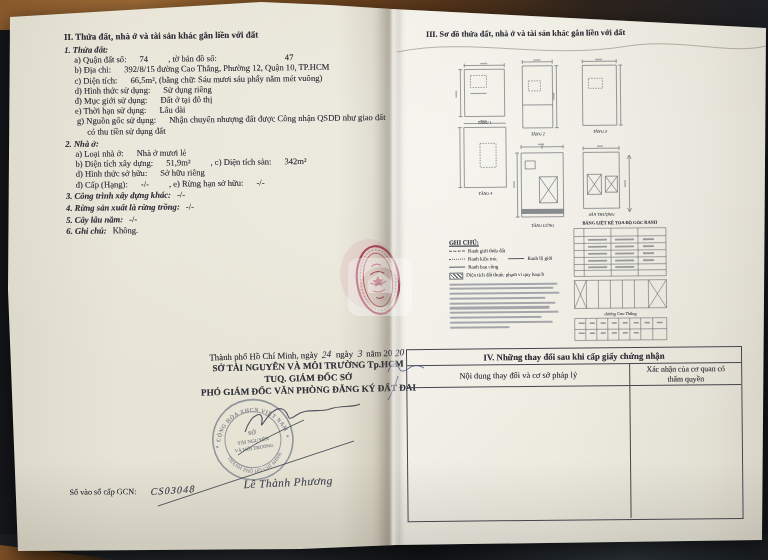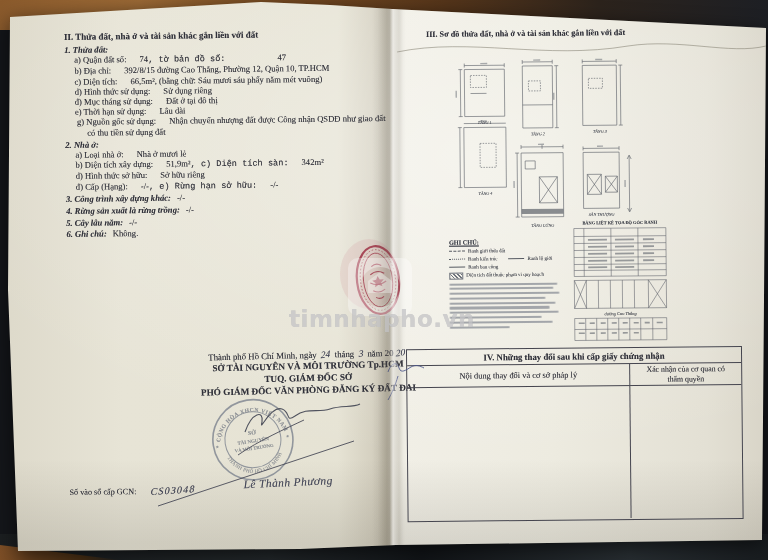--- a/index.html
+++ b/index.html
@@ -22,22 +22,22 @@
   .ink{color:#30313a;text-shadow:0 0 .5px rgba(48,49,58,.45);}
   
   .pageL{position:absolute;left:0;top:0;width:768px;height:560px;transform:rotate(-.7deg);transform-origin:60px 40px;}
   .h2{position:absolute;left:64px;top:32px;font-size:9px;font-weight:bold;white-space:nowrap;}
   .sec-body{position:absolute;left:64px;top:45px;width:328px;font-size:8.6px;line-height:10.2px;}
   .sec-body p{margin:0;}
   .subhead{font-weight:bold;font-style:italic;}
   .row{padding-left:10px;}
   .hang{text-indent:-10px;padding-left:22px;}
   .val{margin-left:13px;}
-  .lbl2{font-family:Liberation Mono, monospace;}
-  .val2{margin-left:52px;}
+  .lbl2{margin-left:20px;}
+  .val2{margin-left:68px;}
   .item{font-weight:bold;font-style:italic;margin-top:1.5px !important;}
   .item .plain{font-weight:normal;font-style:normal;margin-left:6px;}
   .house-gap{margin-top:2px !important;}
   
   .sig{position:absolute;left:148px;top:352px;width:312px;text-align:center;transform:rotate(-.7deg);}
   .sig .date{font-size:8.8px;}
   .sig .b{font-weight:bold;font-size:9.2px;line-height:12px;}
   .hw{display:inline-block;font-style:italic;color:#3d4054;transform:rotate(-6deg) skewX(-7deg);font-size:9.6px;margin:0 2px;}
   .signer{position:absolute;left:238px;top:479px;font-style:italic;font-size:11.5px;color:#474a5c;
           letter-spacing:.4px;transform:rotate(-2deg);}
@@ -97,21 +97,21 @@
         <p class="row">
           <span>b) Địa chỉ:</span><span class="val">392/8/15 đường Cao Thắng, Phường 12, Quận 10, TP.HCM</span>
         </p>
         <p class="row">
           <span>c) Diện tích:</span><span class="val">66,5m², (bằng chữ: Sáu mươi sáu phẩy năm mét vuông)</span>
         </p>
         <p class="row">
           <span>d) Hình thức sử dụng:</span><span class="val">Sử dụng riêng</span>
         </p>
         <p class="row">
-          <span>đ) Mục tháng sử dụng:</span><span class="val">Đất ở tại đô thị</span>
+          <span>đ) Mục giới sử dụng:</span><span class="val">Đất ở tại đô thị</span>
         </p>
         <p class="row">
           <span>e) Thời hạn sử dụng:</span><span class="val">Lâu dài</span>
         </p>
         <p class="row hang">
           <span>g) Nguồn gốc sử dụng:</span><span class="val">Nhận chuyển nhượng đất được Công nhận QSDĐ như giao đất có thu tiền sử dụng đất</span>
         </p>
 
         <p class="subhead house-gap">2. Nhà ở:</p>
         <p class="row">
@@ -130,21 +130,21 @@
         <p class="item"><span>3. Công trình xây dựng khác:</span><span class="plain">-/-</span></p>
         <p class="item"><span>4. Rừng sản xuất là rừng trồng:</span><span class="plain">-/-</span></p>
         <p class="item"><span>5. Cây lâu năm:</span><span class="plain">-/-</span></p>
         <p class="item"><span>6. Ghi chú:</span><span class="plain">Không.</span></p>
       </div>
 
       <div class="sig">
         <div class="date">
           <span>Thành phố Hồ Chí Minh, ngày</span>
           <span class="hw">24</span>
-          <span>tháng</span>
+          <span>ngày</span>
           <span class="hw">3</span>
           <span>năm 20</span><span class="hw">20</span>
         </div>
         <div class="b">SỞ TÀI NGUYÊN VÀ MÔI TRƯỜNG Tp.HCM</div>
         <div class="b">TUQ. GIÁM ĐỐC SỞ</div>
         <div class="b">PHÓ GIÁM ĐỐC VĂN PHÒNG ĐĂNG KÝ ĐẤT ĐAI</div>
       </div>
 
       <svg style="left:205px;top:399px" width="86" height="86" viewBox="0 0 86 86">
         <defs>
@@ -399,17 +399,16 @@
       </g>
     </svg>
 
     <div class="fold"></div>
 
     <svg style="left:344px;top:250px" width="72" height="66" viewBox="0 0 72 66">
       <path fill-rule="evenodd" fill="rgba(255,255,255,.34)" d="M14,8 h44 a10,10 0 0 1 10,10 v38 a10,10 0 0 1 -10,10 h-44 a10,10 0 0 1 -10,-10 v-38 a10,10 0 0 1 10,-10 Z
            M36,17 a20,20 0 1 0 .1,0 Z"></path>
       <path fill="rgba(255,255,255,.34)" d="M36,22 l12,9 v12 h-24 v-12 Z"></path>
     </svg>
-    <div class="wm-text">timnhapho.vn</div>
 
   </div>
   </div>
 </div>
 
 </body></html>

